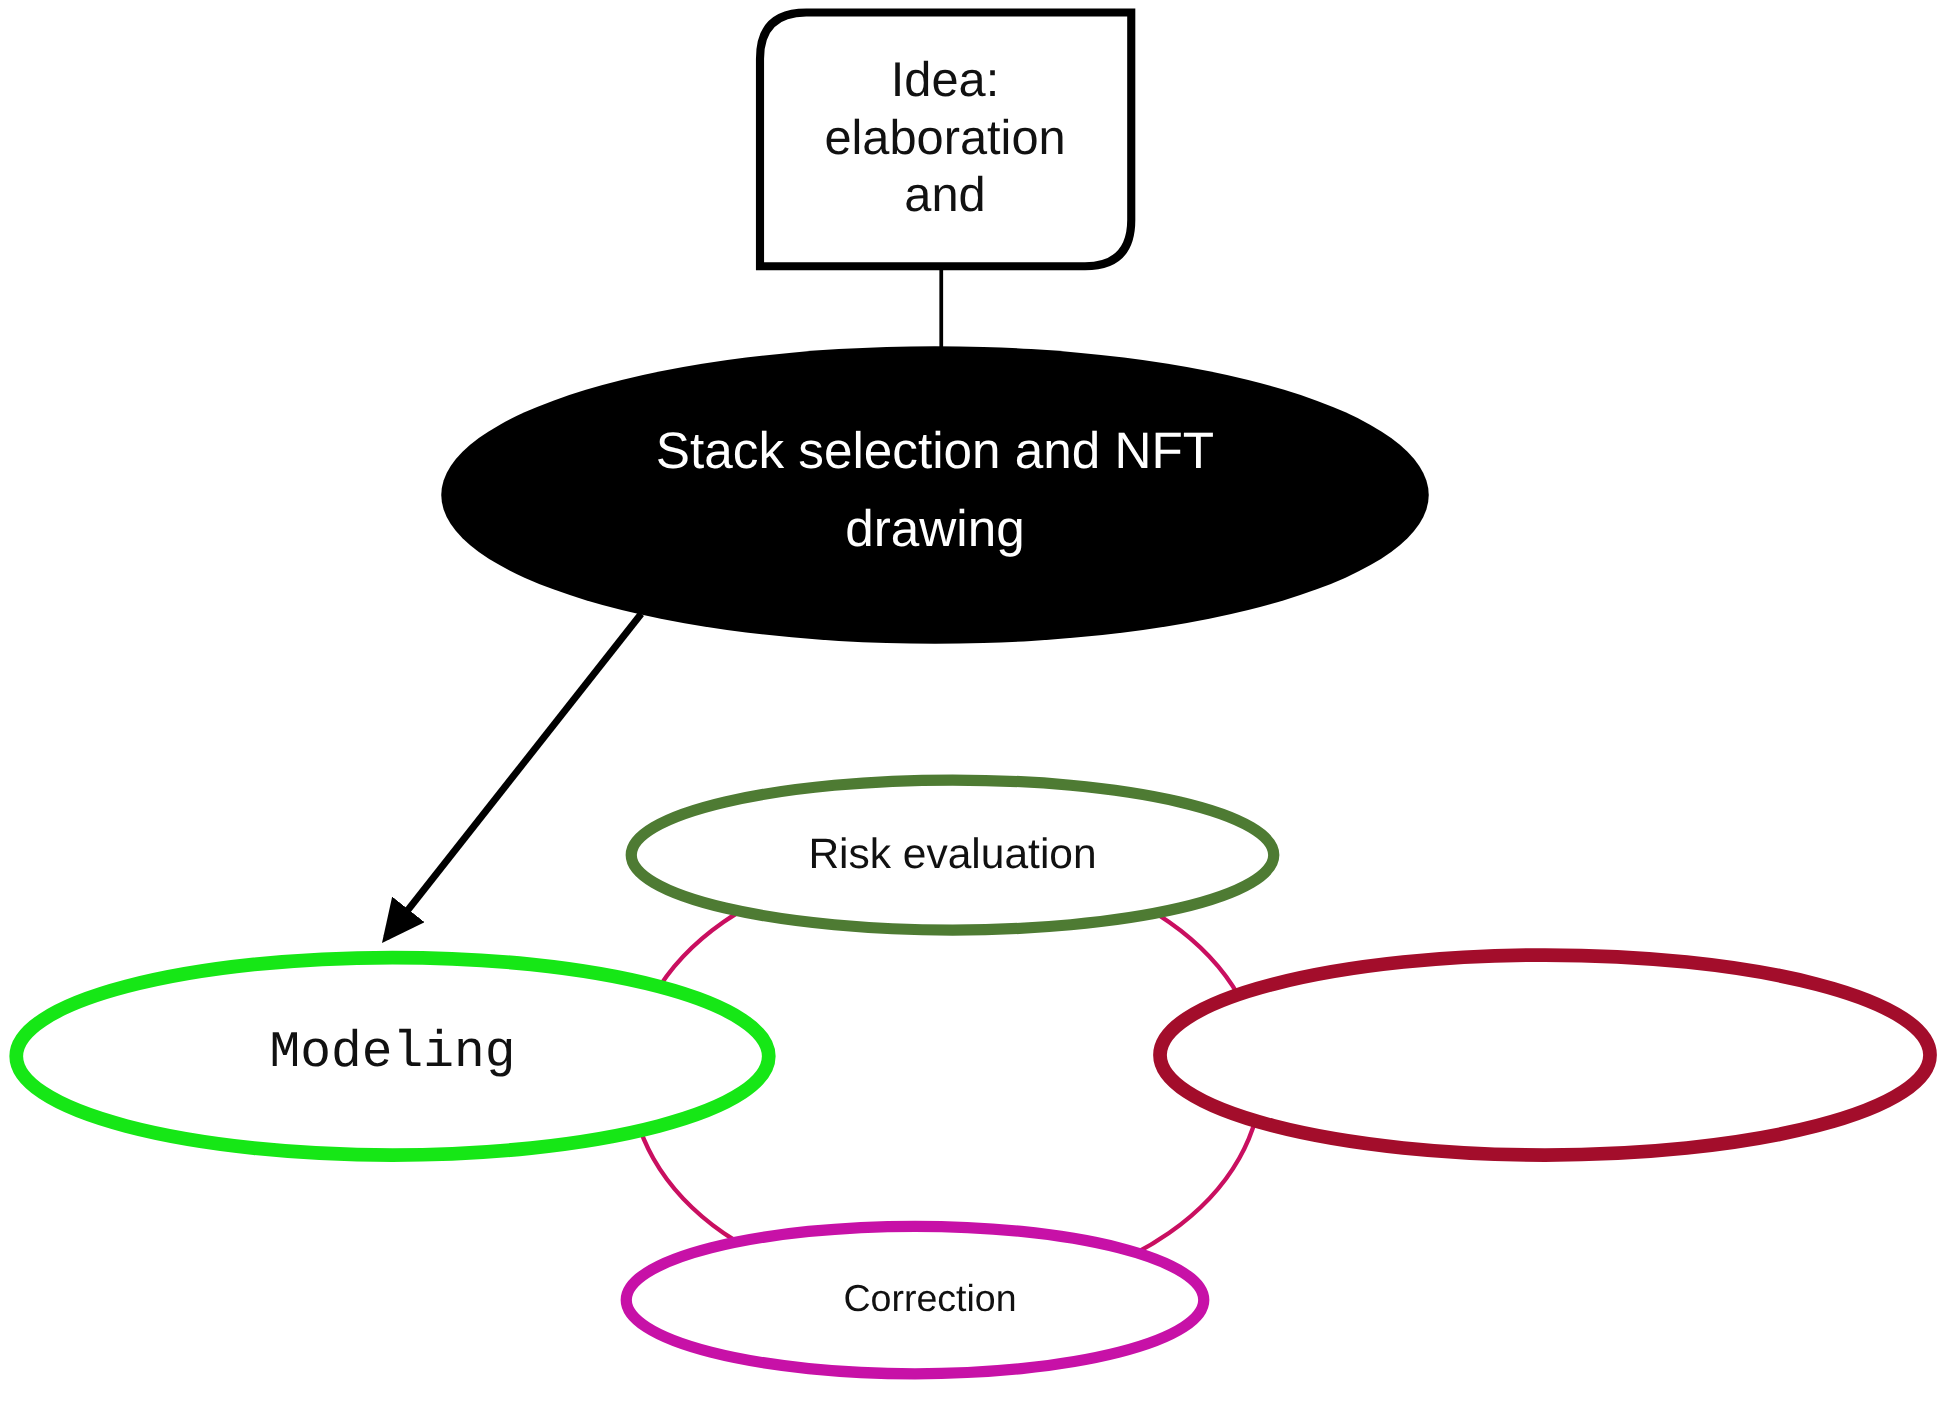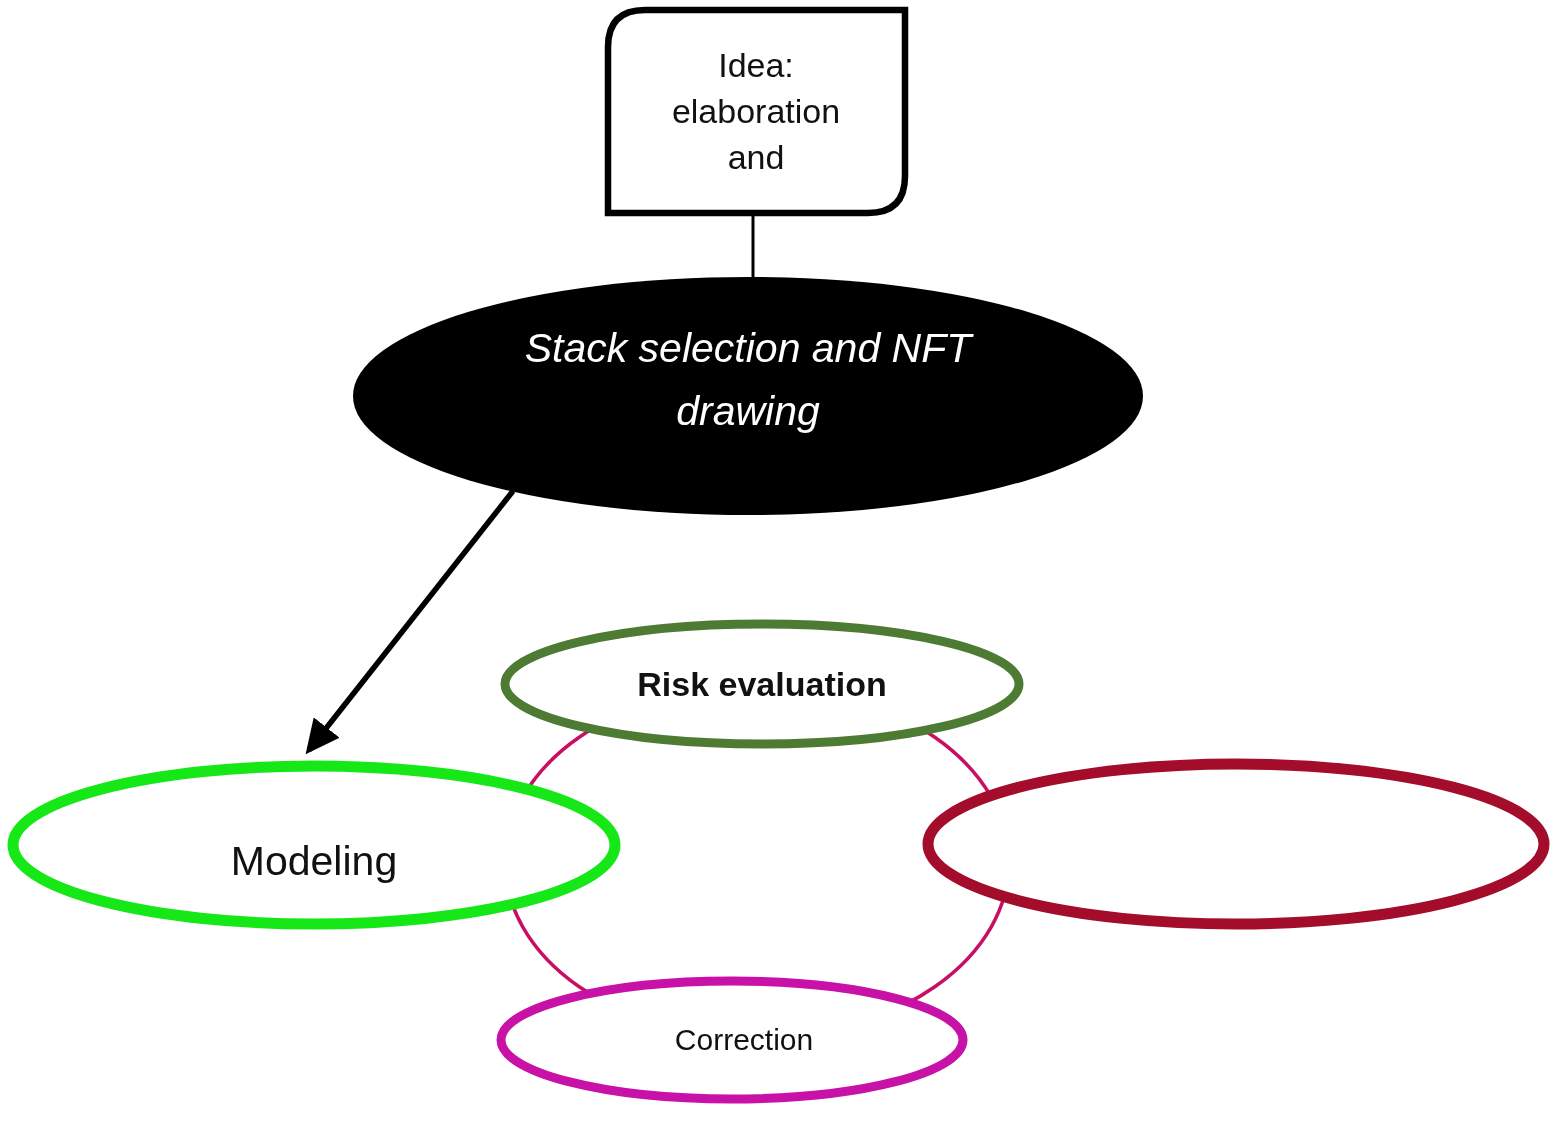--- a/index.html
+++ b/index.html
@@ -21,23 +21,23 @@
     top: 0;
   }
   .label {
     position: absolute;
     transform: translate(-50%, -50%);
     text-align: center;
     white-space: pre-line;
     color: #1a1a1a;
     pointer-events: none;
   }
-  .lbl-box        { font-size: 34px; line-height: 46px; color: #111111; }
+  .lbl-box        { font-size: 39px; line-height: 46px; color: #111111; }
   .lbl-stack      { font-size: 41px; line-height: 63px; color: #ffffff; }
-  .lbl-risk       { font-size: 34px; color: #111111; font-weight: bold; }
+  .lbl-risk       { font-size: 34px; color: #111111; }
   .lbl-modeling   { font-size: 41px; color: #111111; }
   .lbl-monitoring { font-size: 41px; color: #111111; }
   .lbl-correction { font-size: 30px; color: #111111; }
 </style>
 </head>
 <body>
 
 <div class="canvas">
 
   <svg width="1568" height="1140" viewBox="0 0 1568 1140">
@@ -60,23 +60,23 @@
 
     <line x1="513" y1="491" x2="309" y2="750" stroke-width="5.5" marker-end="url(#arrowhead)" stroke="#000000"></line>
 
     <path d="M645 10 L905 10 L905 176 Q905 213 868 213 L608 213 L608 47 Q608 10 645 10 Z" fill="#ffffff" stroke-width="6.5" stroke="#000000"></path>
   </svg>
 
   <div class="label lbl-box" style="left:756px; top:111px;">Idea:
 elaboration
 and</div>
 
-  <div class="label lbl-stack" style="left:748px; top:380px;font-style:italic;">Stack selection and NFT
+  <div class="label lbl-stack" style="left:748px; top:392px;">Stack selection and NFT
 drawing</div>
 
   <div class="label lbl-risk" style="left:762px; top:684px;">Risk evaluation</div>
 
-  <div class="label lbl-modeling" style="left:314px; top:861px;">Modeling</div>
+  <div class="label lbl-modeling" style="left:314px; top:843px;font-family:Liberation Mono, monospace;">Modeling</div>
 
 
   <div class="label lbl-correction" style="left:732px; top:1040px;margin-left:12px;">Correction</div>
 
 </div>
 
 </body></html>

